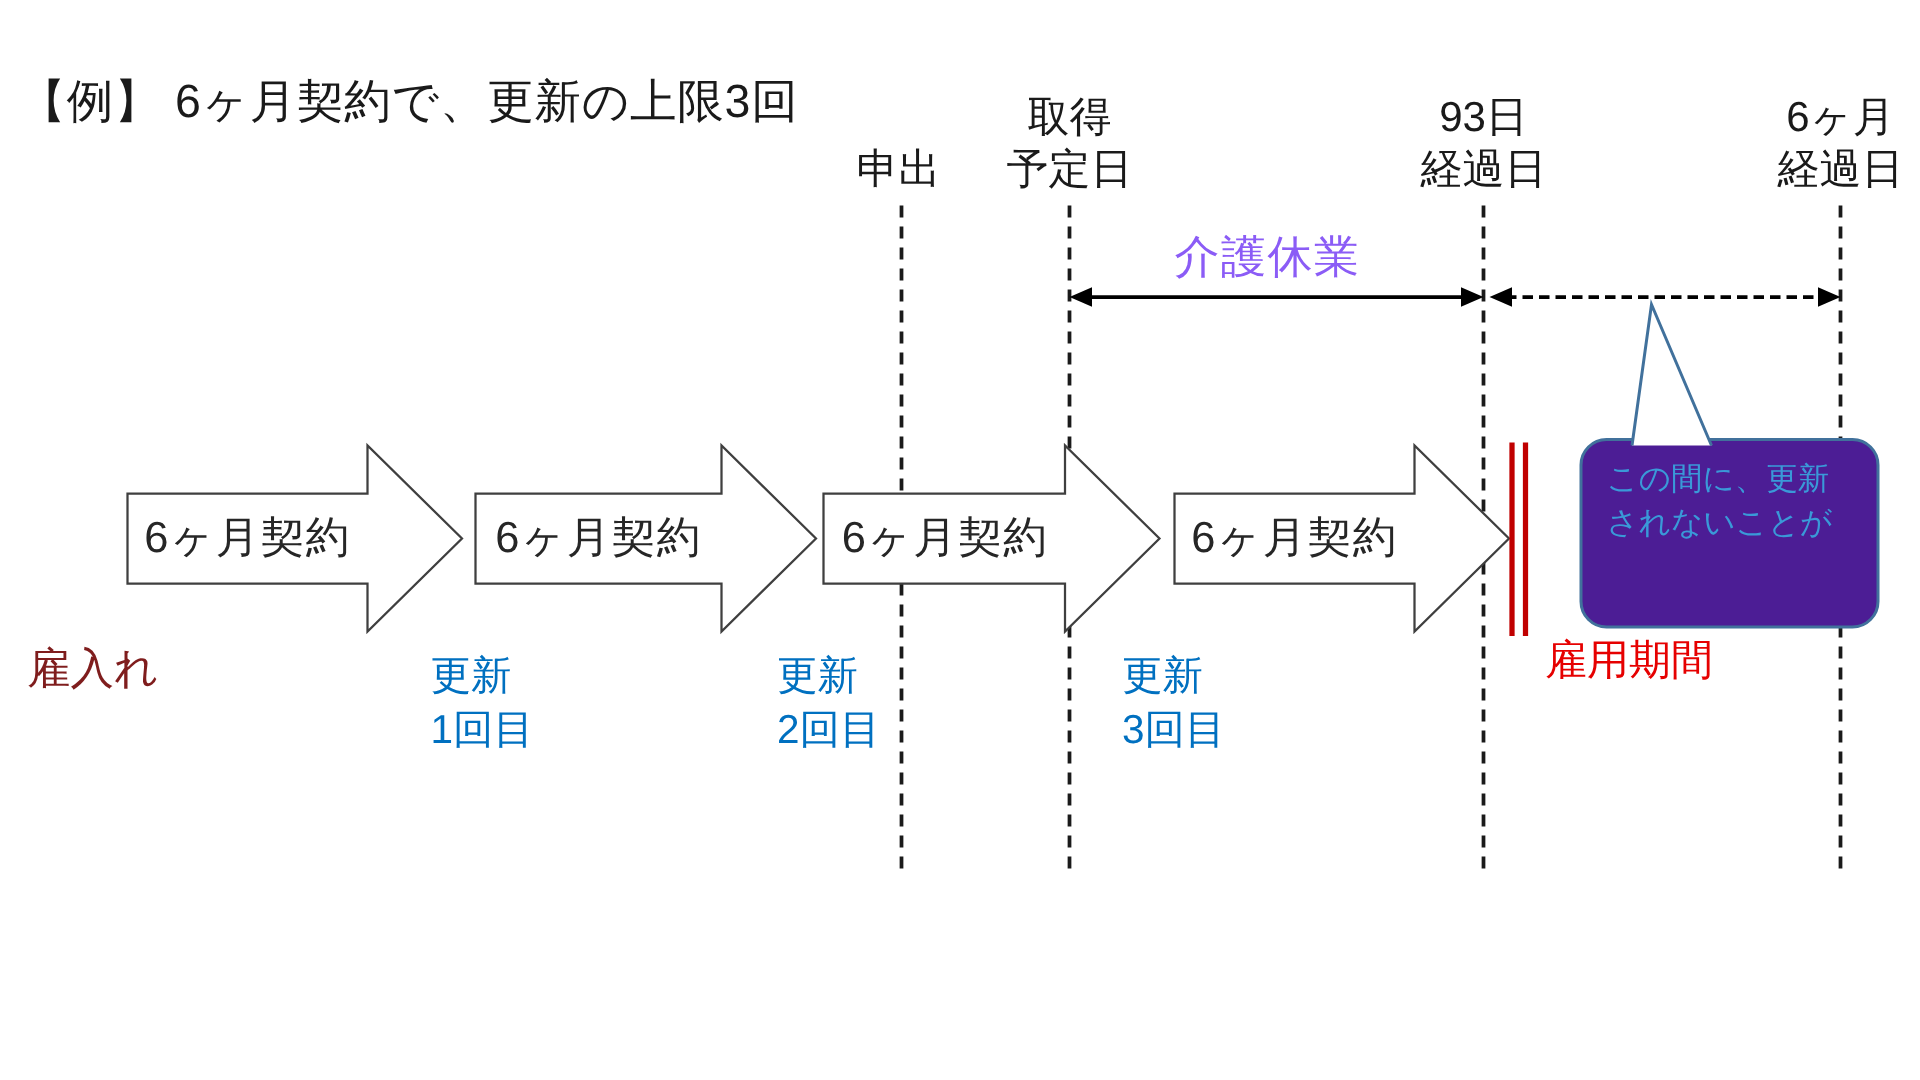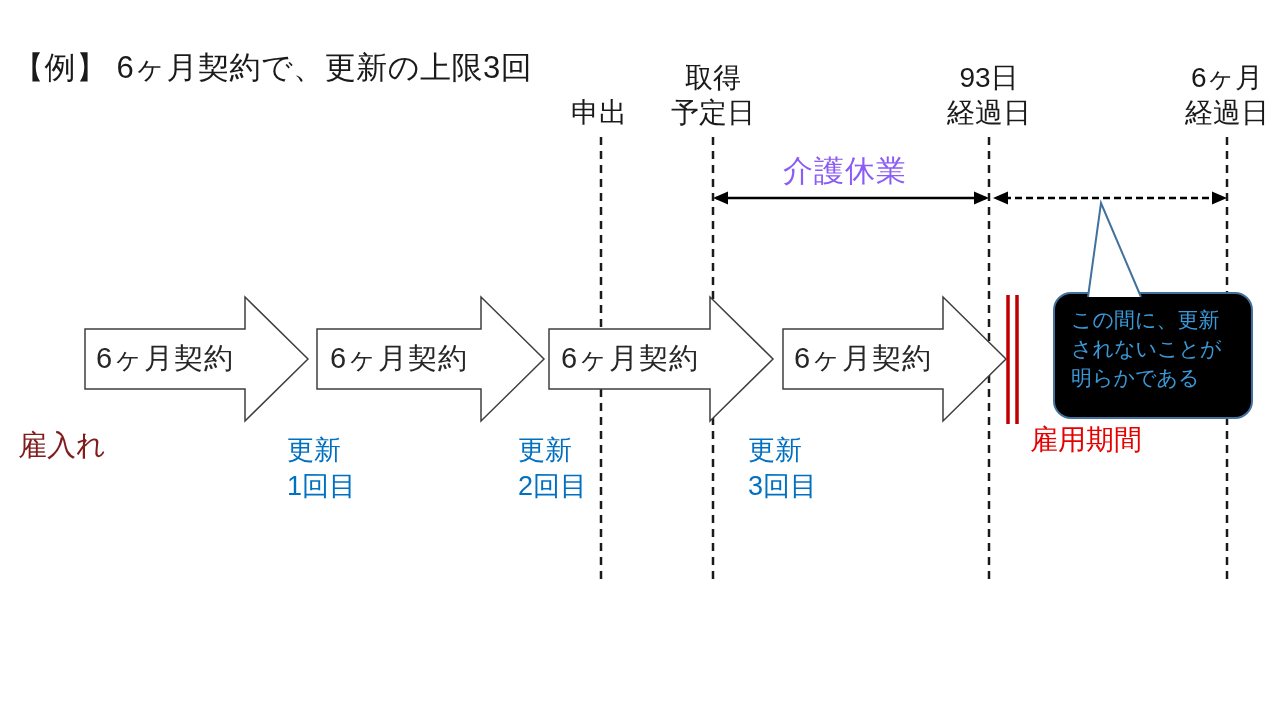--- a/index.html
+++ b/index.html
@@ -77,21 +77,21 @@
     font-size: 28px;
     line-height: 39px;
     color: #E60000;
     white-space: nowrap;
     margin-left: 24px;
   }
   .callout-bubble {
     position: absolute;
     left: 1053px; top: 292px;
     width: 200px; height: 127px;
-    background: #000000;
+    background: #4c1d95;
     border: 2px solid #41719C;
     border-radius: 18px;
     padding: 11px 0 0 16px;
     font-size: 21px;
     line-height: 29px;
     color: #3A99D8;
     white-space: nowrap;
   }
 </style>
 </head>
@@ -173,20 +173,19 @@
     <div>3回目</div>
   </div>
 
   <div class="employment-end-label">
     <div>雇用期間</div>
   </div>
 
   <div class="callout-bubble">
     <div>この間に、更新</div>
     <div>されないことが</div>
-    <div>明らかである</div>
   </div>
 
   <svg class="layer" width="1280" height="720" viewBox="0 0 1280 720">
     <path d="M 1088 297 L 1101 203 L 1141 297" fill="#ffffff" stroke="#41719C" stroke-width="2" stroke-linejoin="miter"></path>
   </svg>
 
 </div>
 
 </body></html>

